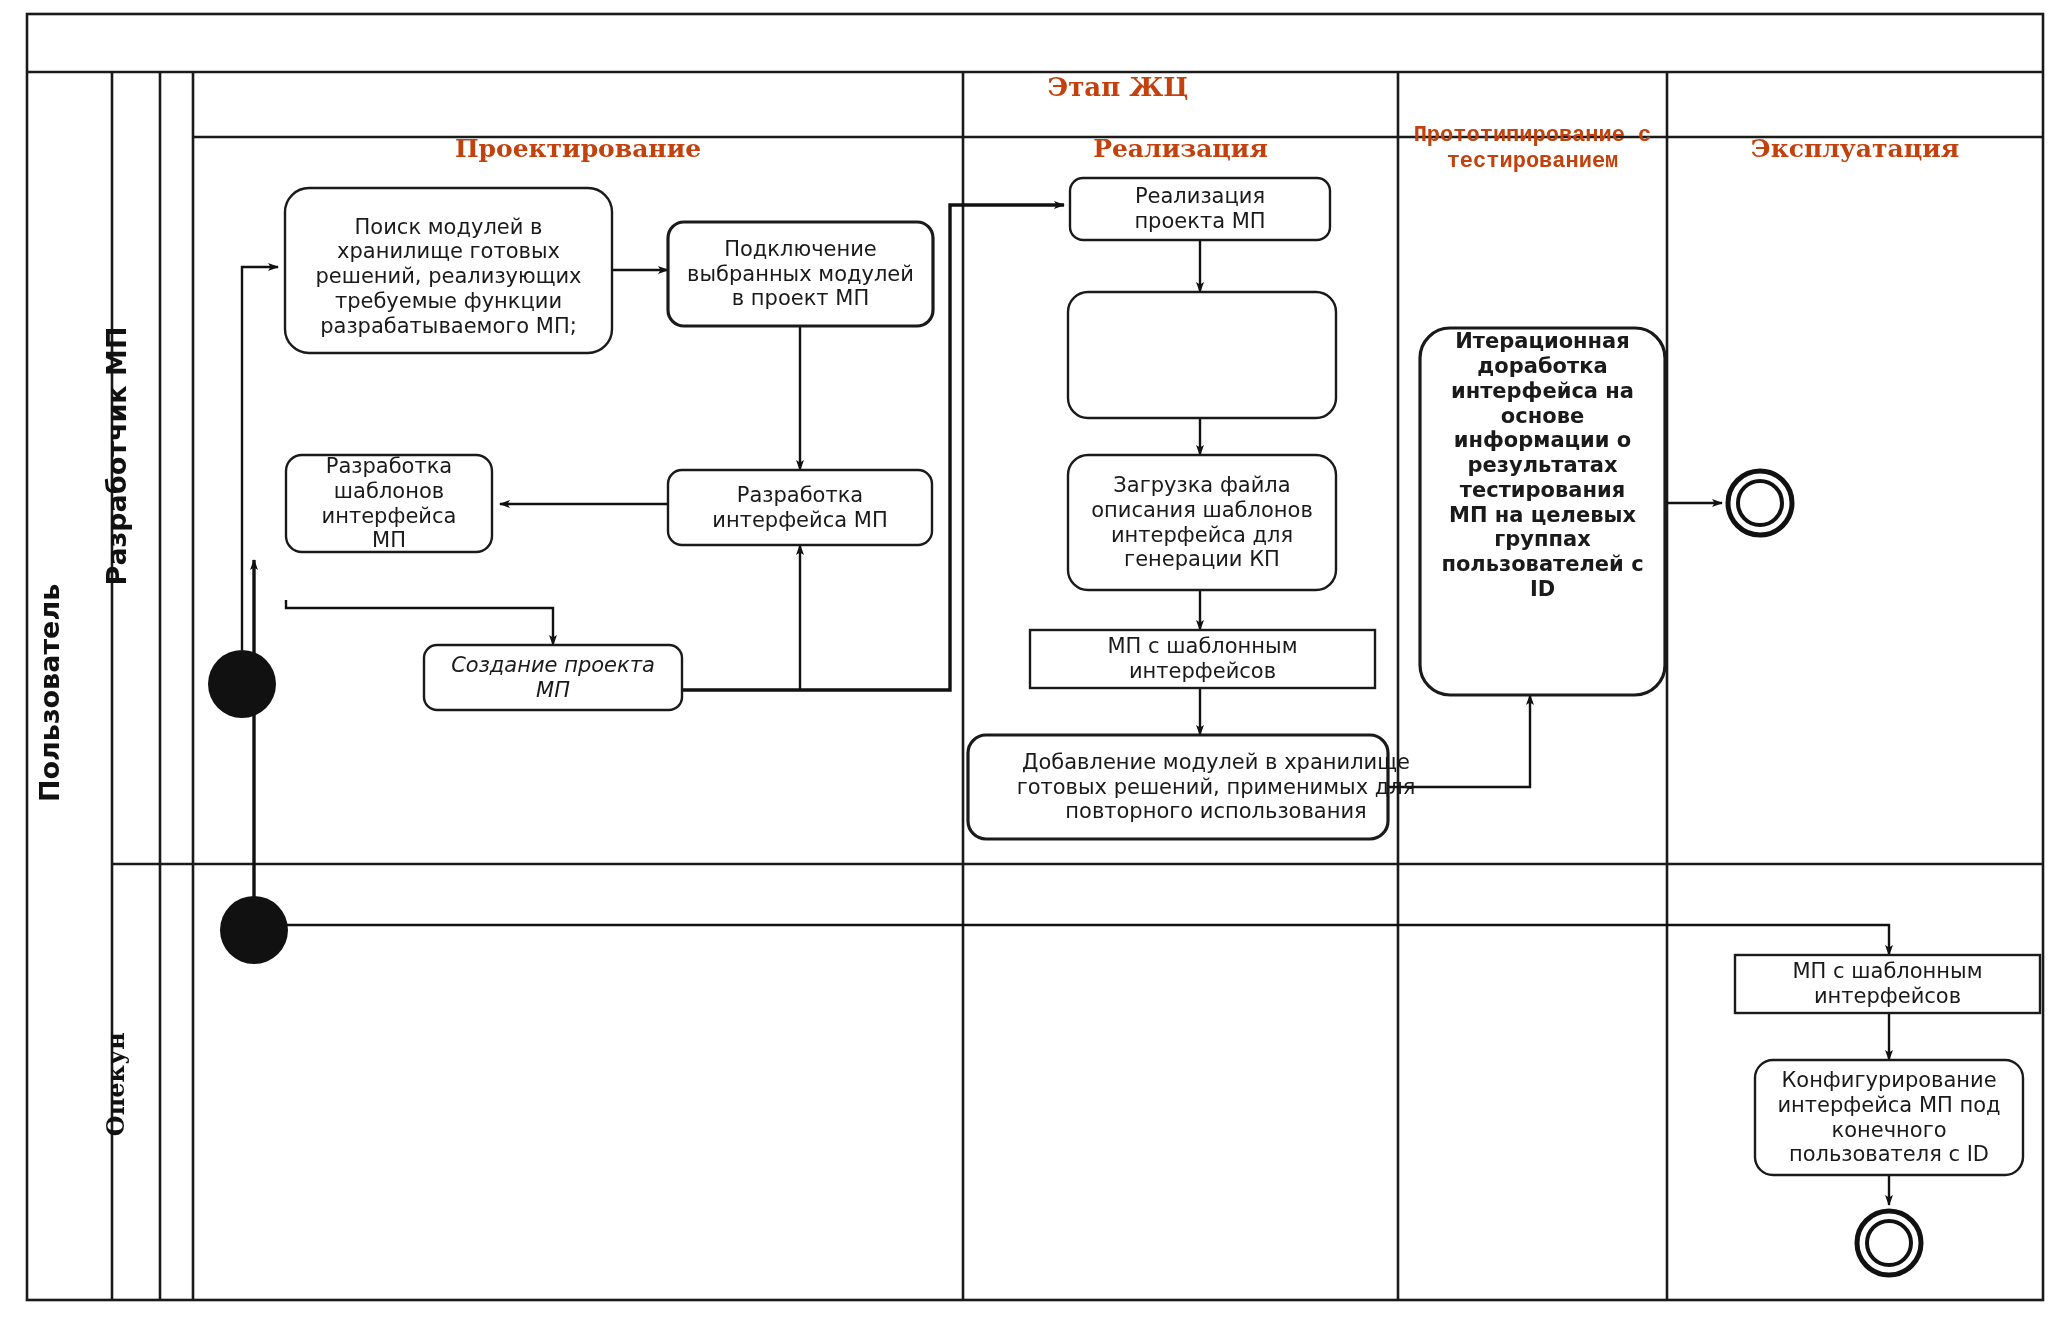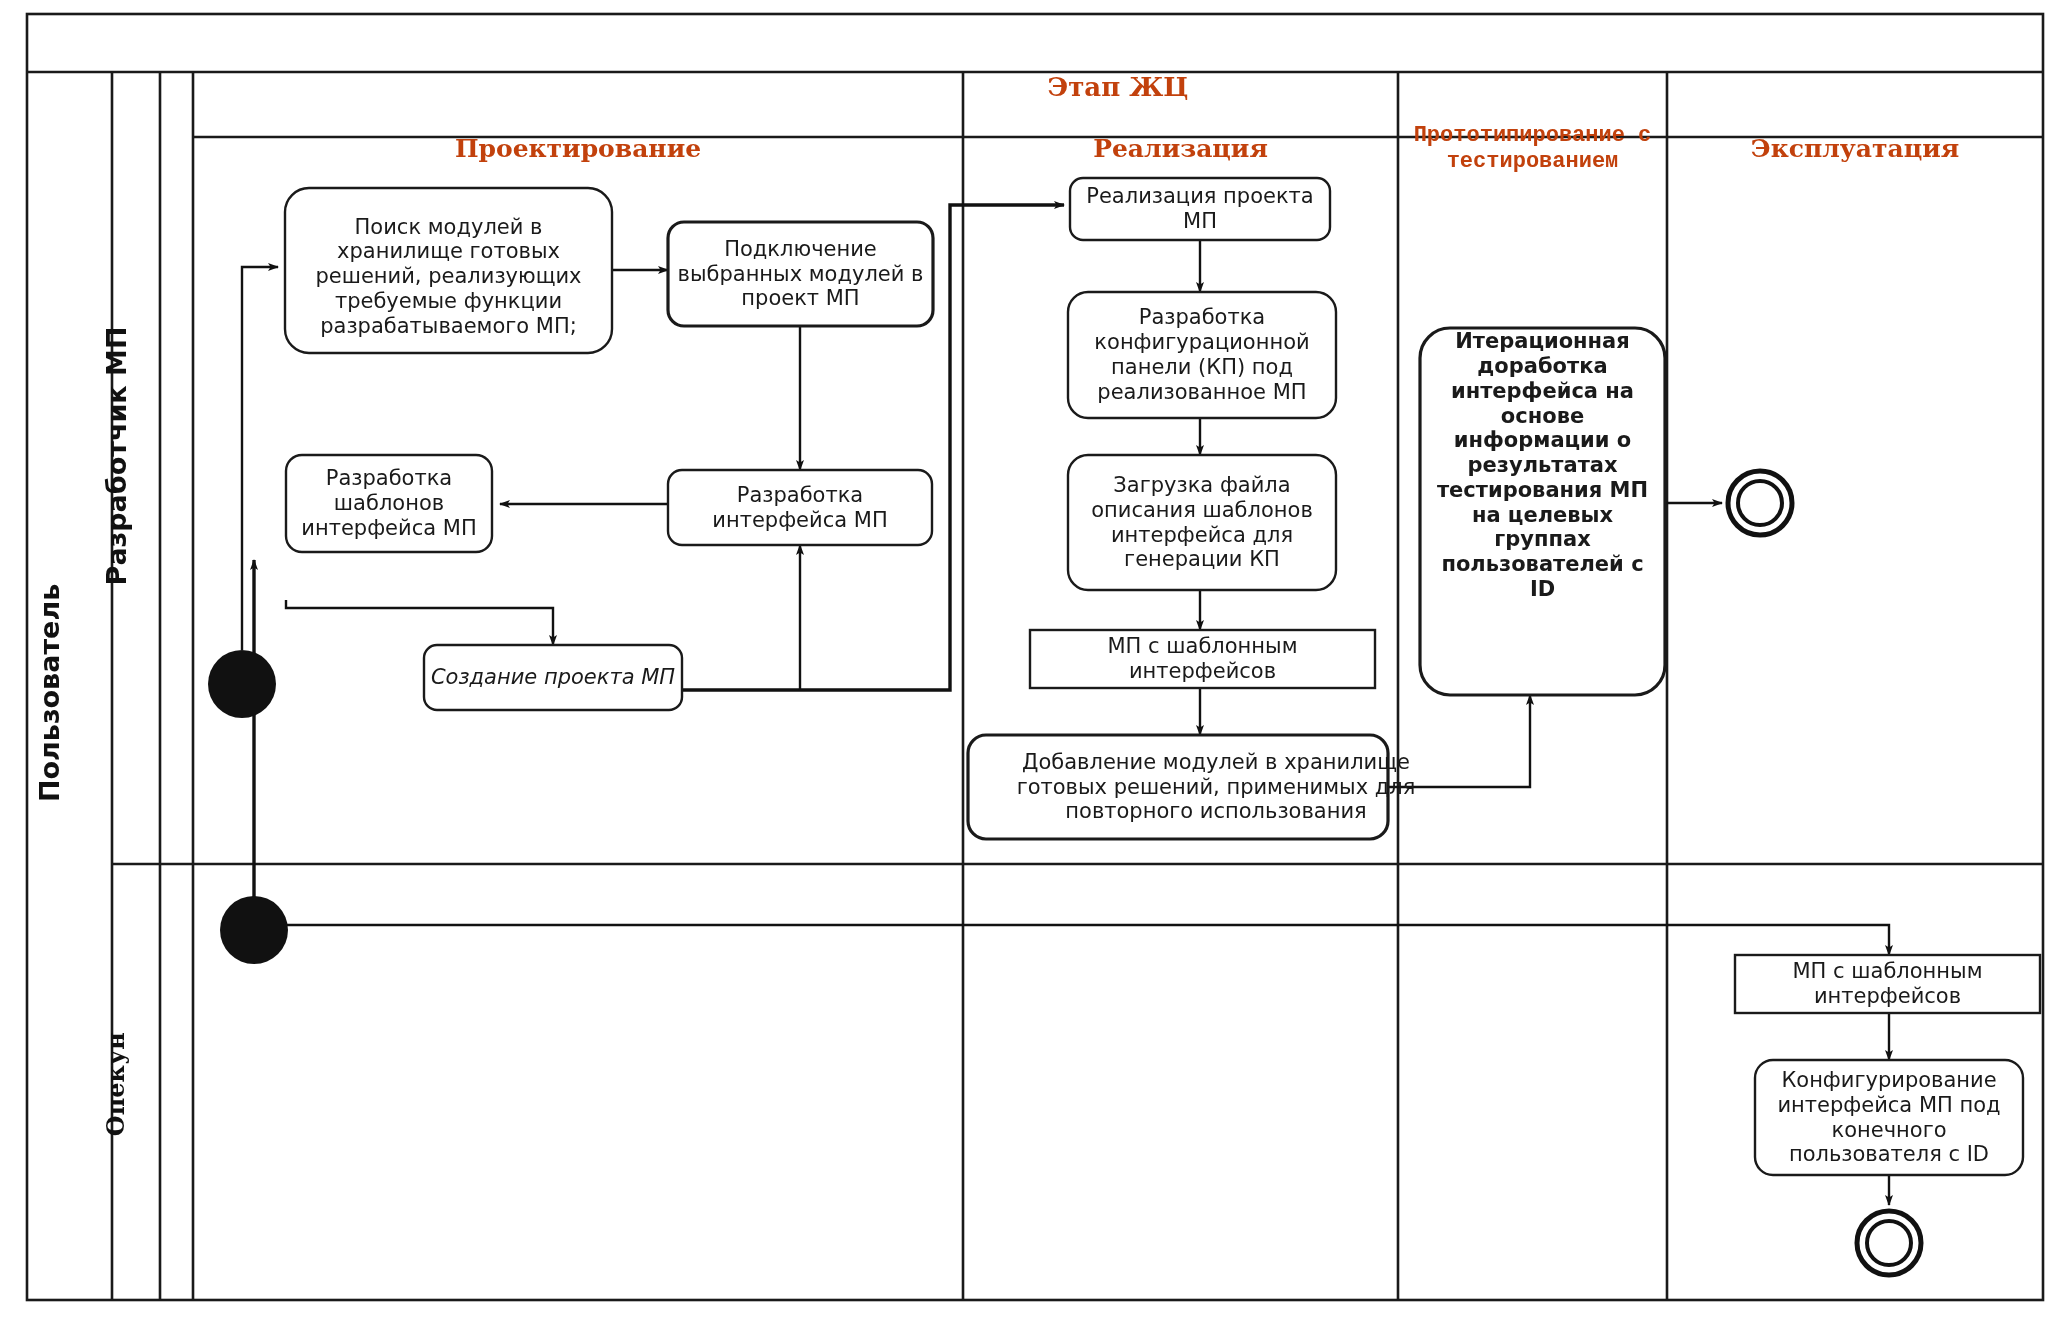--- a/index.html
+++ b/index.html
@@ -2,21 +2,21 @@
 <html><head>
 <meta charset="utf-8">
 <style>
   html,body{margin:0;padding:0;background:#ffffff;}
   body{font-family:"DejaVu Sans", sans-serif;}
   #root{position:relative;width:2057px;height:1325px;background:#ffffff;overflow:hidden;}
   #svg-layer{position:absolute;left:0;top:0;width:2057px;height:1325px;}
   .lbl{position:absolute;display:flex;align-items:center;justify-content:center;
        text-align:center;line-height:1.18;color:#111;pointer-events:none;}
   .hdr-serif{font-family:"DejaVu Serif", serif;font-weight:bold;color:#c2410c;margin-top:44px;}
-  .node-txt{font-family:"DejaVu Sans", sans-serif;font-size:21px;color:#1a1a1a;padding:2px 6px;box-sizing:border-box;}
+  .node-txt{font-family:"DejaVu Sans", sans-serif;font-size:21px;color:#1a1a1a;padding:2px 18px;box-sizing:border-box;}
   .vlabel{transform-origin:center center;}
   .vlabel-inner{white-space:nowrap;font-family:"DejaVu Sans", sans-serif;font-weight:bold;}
   .vlabel-serif{white-space:nowrap;font-family:"DejaVu Serif", serif;font-weight:bold;}
 </style>
 </head>
 <body>
 
 <div id="root">
 
   <svg id="svg-layer" viewBox="0 0 2057 1325" xmlns="http://www.w3.org/2000/svg">
@@ -148,21 +148,20 @@
   <div class="lbl node-txt" style="left:668px;top:222px;width:265px;height:104px;">Подключение выбранных модулей в проект МП</div>
 
   <div class="lbl node-txt" style="left:286px;top:455px;width:206px;height:97px;">Разработка шаблонов интерфейса МП</div>
 
   <div class="lbl node-txt" style="left:668px;top:470px;width:264px;height:75px;">Разработка интерфейса МП</div>
 
   <div class="lbl node-txt" style="left:424px;top:645px;width:258px;height:65px;font-style:italic;">Создание проекта МП</div>
 
   <div class="lbl node-txt" style="left:1070px;top:178px;width:260px;height:62px;">Реализация проекта МП</div>
 
-  <div class="lbl node-txt" style="left:1068px;top:292px;width:268px;height:126px;">Разработка конфигурационной панели (КП) под реализованное МП</div>
 
   <div class="lbl node-txt" style="left:1068px;top:455px;width:268px;height:135px;">Загрузка файла описания шаблонов интерфейса для генерации КП</div>
 
   <div class="lbl node-txt" style="left:1030px;top:630px;width:345px;height:58px;">МП с шаблонным интерфейсов</div>
 
   <div class="lbl node-txt" style="left:968px;top:735px;width:496px;height:104px;">Добавление модулей в хранилище готовых решений, применимых для повторного использования</div>
 
   <div class="lbl node-txt" style="left:1420px;top:328px;width:245px;height:275px;font-weight:bold;">Итерационная доработка интерфейса на основе информации о результатах тестирования МП на целевых группах пользователей с ID</div>
 
   <div class="lbl node-txt" style="left:1735px;top:955px;width:305px;height:58px;">МП с шаблонным интерфейсов</div>

